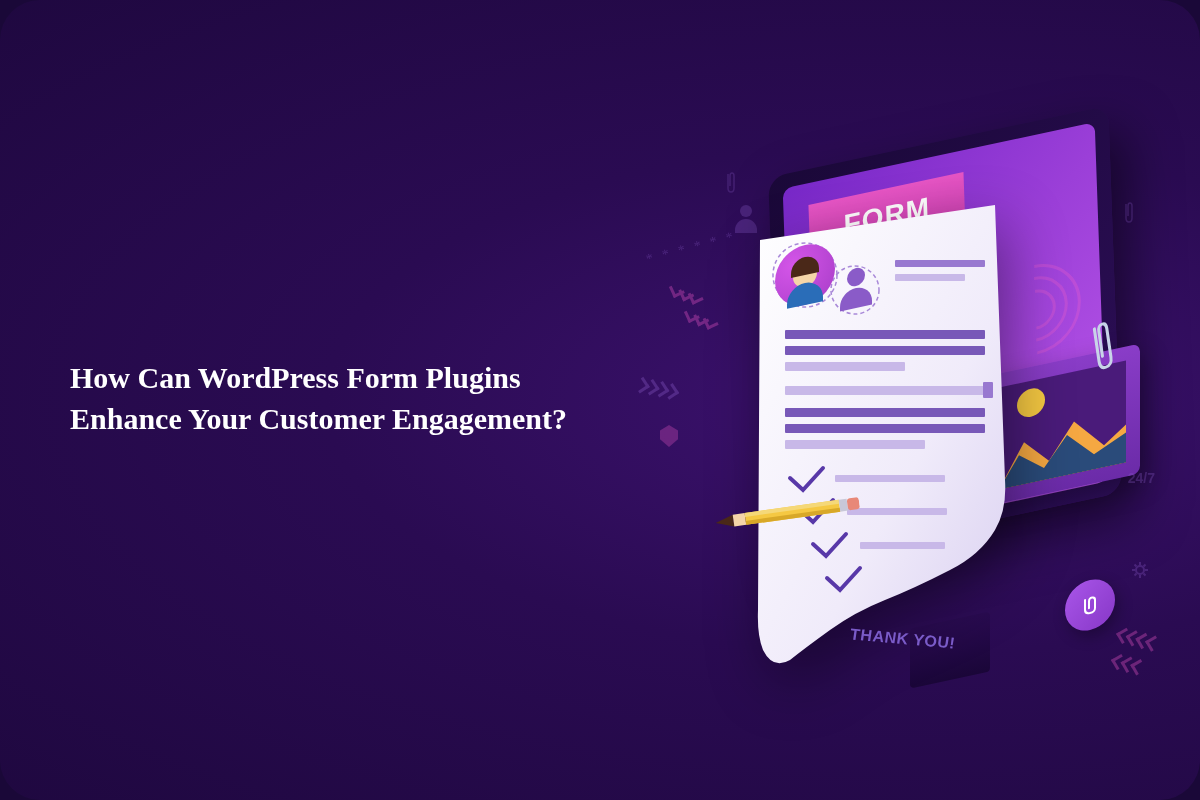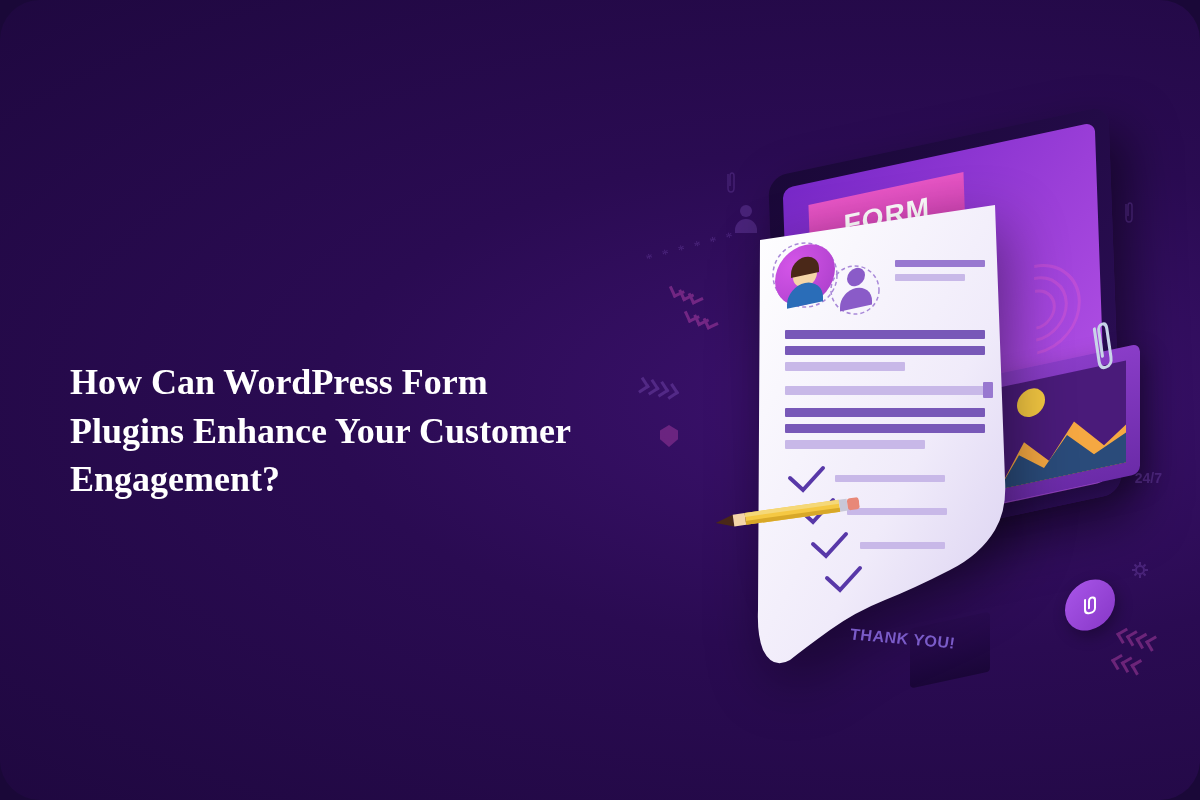--- a/index.html
+++ b/index.html
@@ -25,21 +25,21 @@
       display: flex;
       align-items: center;
       overflow: hidden;
     }
     
     .heading {
       position: absolute;
       left: 70px;
       top: 358px;
       color: #ffffff;
-      font-size: 36px;
+      font-size: 30px;
       line-height: 1.35;
       font-weight: 600;
       max-width: 540px;
     }
     
     .illustration {
       position: absolute;
       right: 30px;
       top: 90px;
       width: 540px;
@@ -560,21 +560,21 @@
           <path d="M6 5 L6 15 Q6 19 11 19 Q16 19 16 15 L16 7 Q16 4 13 4 Q10 4 10 7 L10 14" fill="none" stroke="#ffffff" stroke-width="2" stroke-linecap="round"></path>
         </svg>
       </div>
 
       <div class="deco-right">
         <div class="deco-clip-small" style="right:35px; top:10px;">
           <svg viewBox="0 0 12 24">
               <path d="M3 4 L3 18 Q3 22 6 22 Q9 22 9 18 L9 6 Q9 3 7 3 Q5 3 5 6 L5 16" fill="none" stroke="#8a5bc8" stroke-width="1.5"></path>
             </svg>
         </div>
-        <div class="deco-247" style="right:8px; top:280px;text-align:right;">24/7</div>
+        <div class="deco-247" style="right:15px; top:280px;text-align:right;">24/7</div>
         <div class="deco-gear" style="right:20px; top:370px;">
           <svg viewBox="0 0 20 20">
               <circle cx="10" cy="10" r="4" fill="none" stroke="#8a5bc8" stroke-width="2"></circle>
               <path d="M10 2 L10 5 M10 15 L10 18 M2 10 L5 10 M15 10 L18 10 M4.5 4.5 L6.5 6.5 M13.5 13.5 L15.5 15.5 M4.5 15.5 L6.5 13.5 M13.5 6.5 L15.5 4.5" stroke="#8a5bc8" stroke-width="2"></path>
             </svg>
         </div>
         <div class="chevron-group" style="right:10px; top:440px; transform:rotate(195deg);">
           <span class="chevron" style="border-color:#e855c5;"></span><span class="chevron" style="border-color:#e855c5;"></span><span class="chevron" style="border-color:#e855c5;"></span><span class="chevron" style="border-color:#e855c5;"></span>
         </div>
         <div class="chevron-group" style="right:25px; top:465px; transform:rotate(195deg);">

